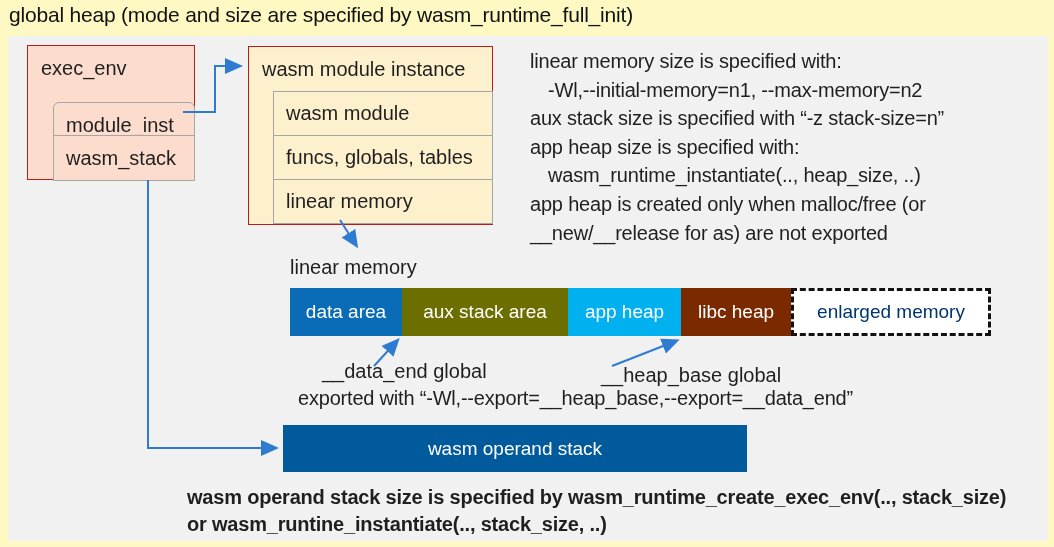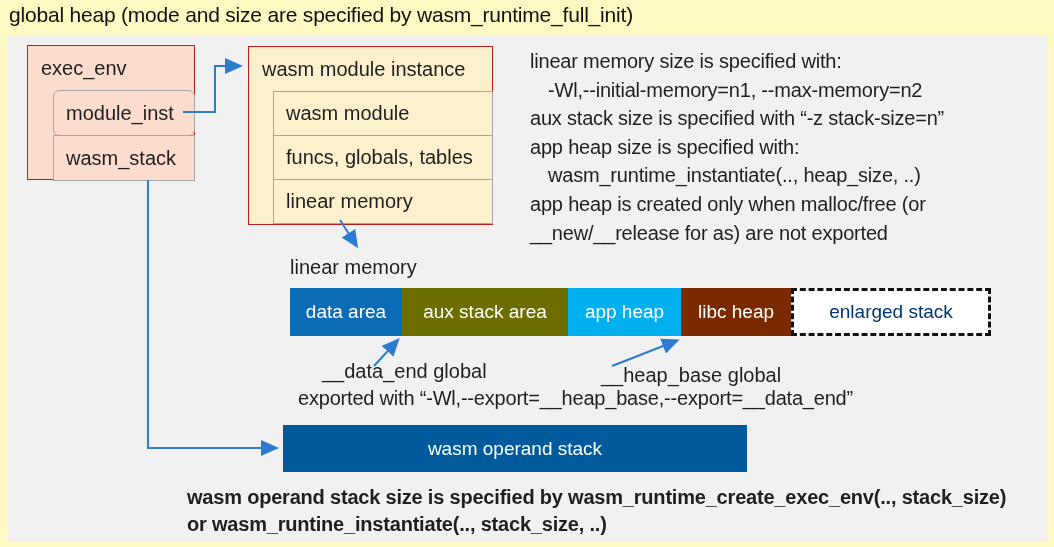--- a/index.html
+++ b/index.html
@@ -15,21 +15,21 @@
   }
   #panel{left:8px;top:36px;width:1040px;height:505px;background:#f1f1f2;}
 
   
   .struct{border:1px solid #b91c1c;box-sizing:border-box;}
   #exec-env-box{left:27px;top:45px;width:168px;height:135px;background:#fbdccd;}
   #exec-env-box .hdr{position:absolute;left:13px;top:0;height:44px;display:flex;align-items:center;font-size:20px;}
   .inner-row{position:absolute;box-sizing:border-box;border:1px solid #a6a6a6;
     display:flex;align-items:center;padding-left:12px;font-size:20px;white-space:nowrap;}
   #exec-env-box .inner-row{background:#fbdccd;left:25px;width:142px;height:46px;}
-  #row-module-inst{top:44px;border-radius:6px;}
+  #row-module-inst{top:56px;border-radius:6px;}
   #row-wasm-stack{top:89px;}
 
   #module-instance-box{left:248px;top:46px;width:245px;height:179px;background:#fdf0cd;}
   #module-instance-box .hdr{position:absolute;left:13px;top:0;height:44px;display:flex;align-items:center;font-size:20px;white-space:nowrap;}
   #module-instance-box .inner-row{background:#fdf0cd;left:24px;width:220px;height:45px;}
   #row-wasm-module{top:44px;}
   #row-funcs{top:88px;}
   #row-linmem{top:132px;height:46px;}
 
   
@@ -103,21 +103,21 @@
     <div class="line">app heap is created only when malloc/free (or</div>
     <div class="line">__new/__release for as) are not exported</div>
   </div>
 
   <div class="abs" id="linmem-label">linear memory</div>
   <div class="abs" id="membar">
     <div class="seg seg-data">data area</div>
     <div class="seg seg-aux">aux stack area</div>
     <div class="seg seg-app">app heap</div>
     <div class="seg seg-libc">libc heap</div>
-    <div class="seg seg-enlarged">enlarged stack</div>
+    <div class="seg seg-enlarged">enlarged memory</div>
   </div>
 
   <div class="abs" id="data-end-label">__data_end global</div>
   <div class="abs" id="heap-base-label">__heap_base global</div>
   <div class="abs" id="exported-label">exported with “-Wl,--export=__heap_base,--export=__data_end”</div>
 
   <div class="abs" id="operand-box">
     <span>wasm operand stack</span>
   </div>
 

